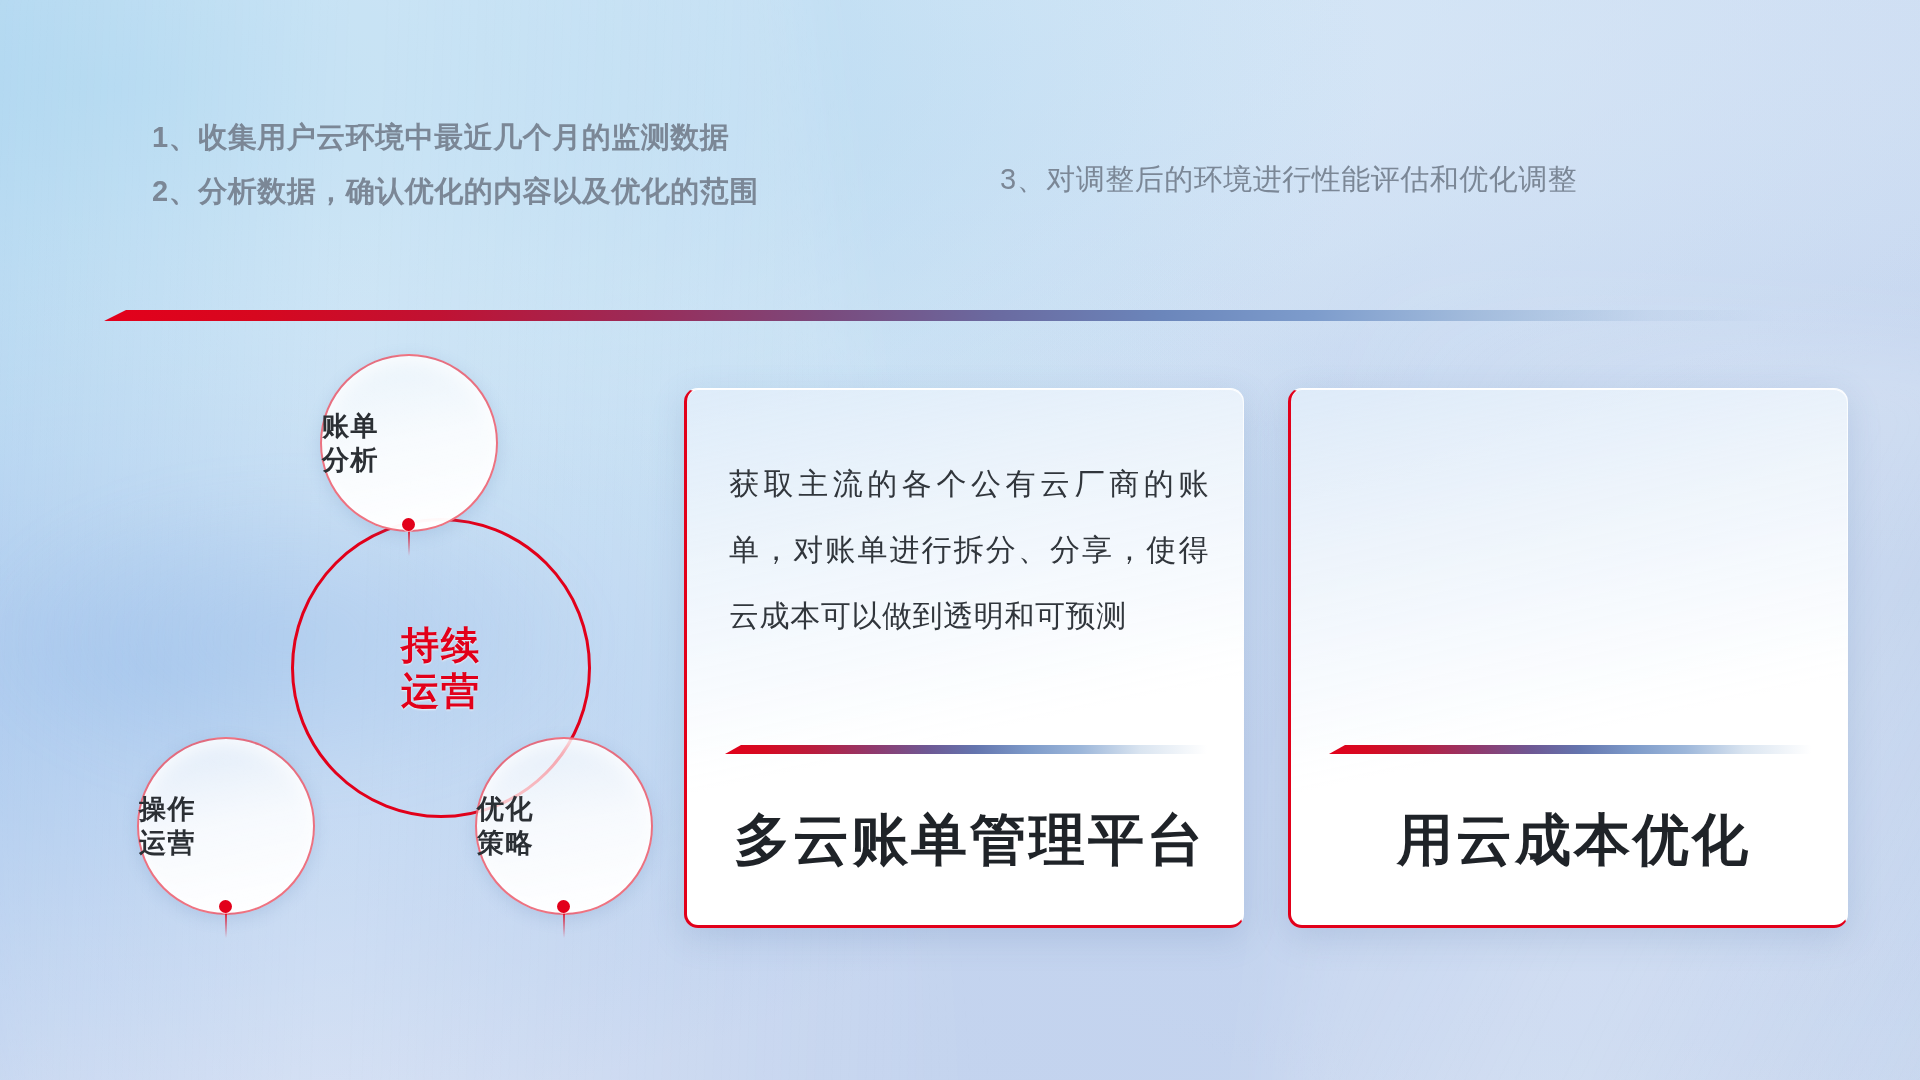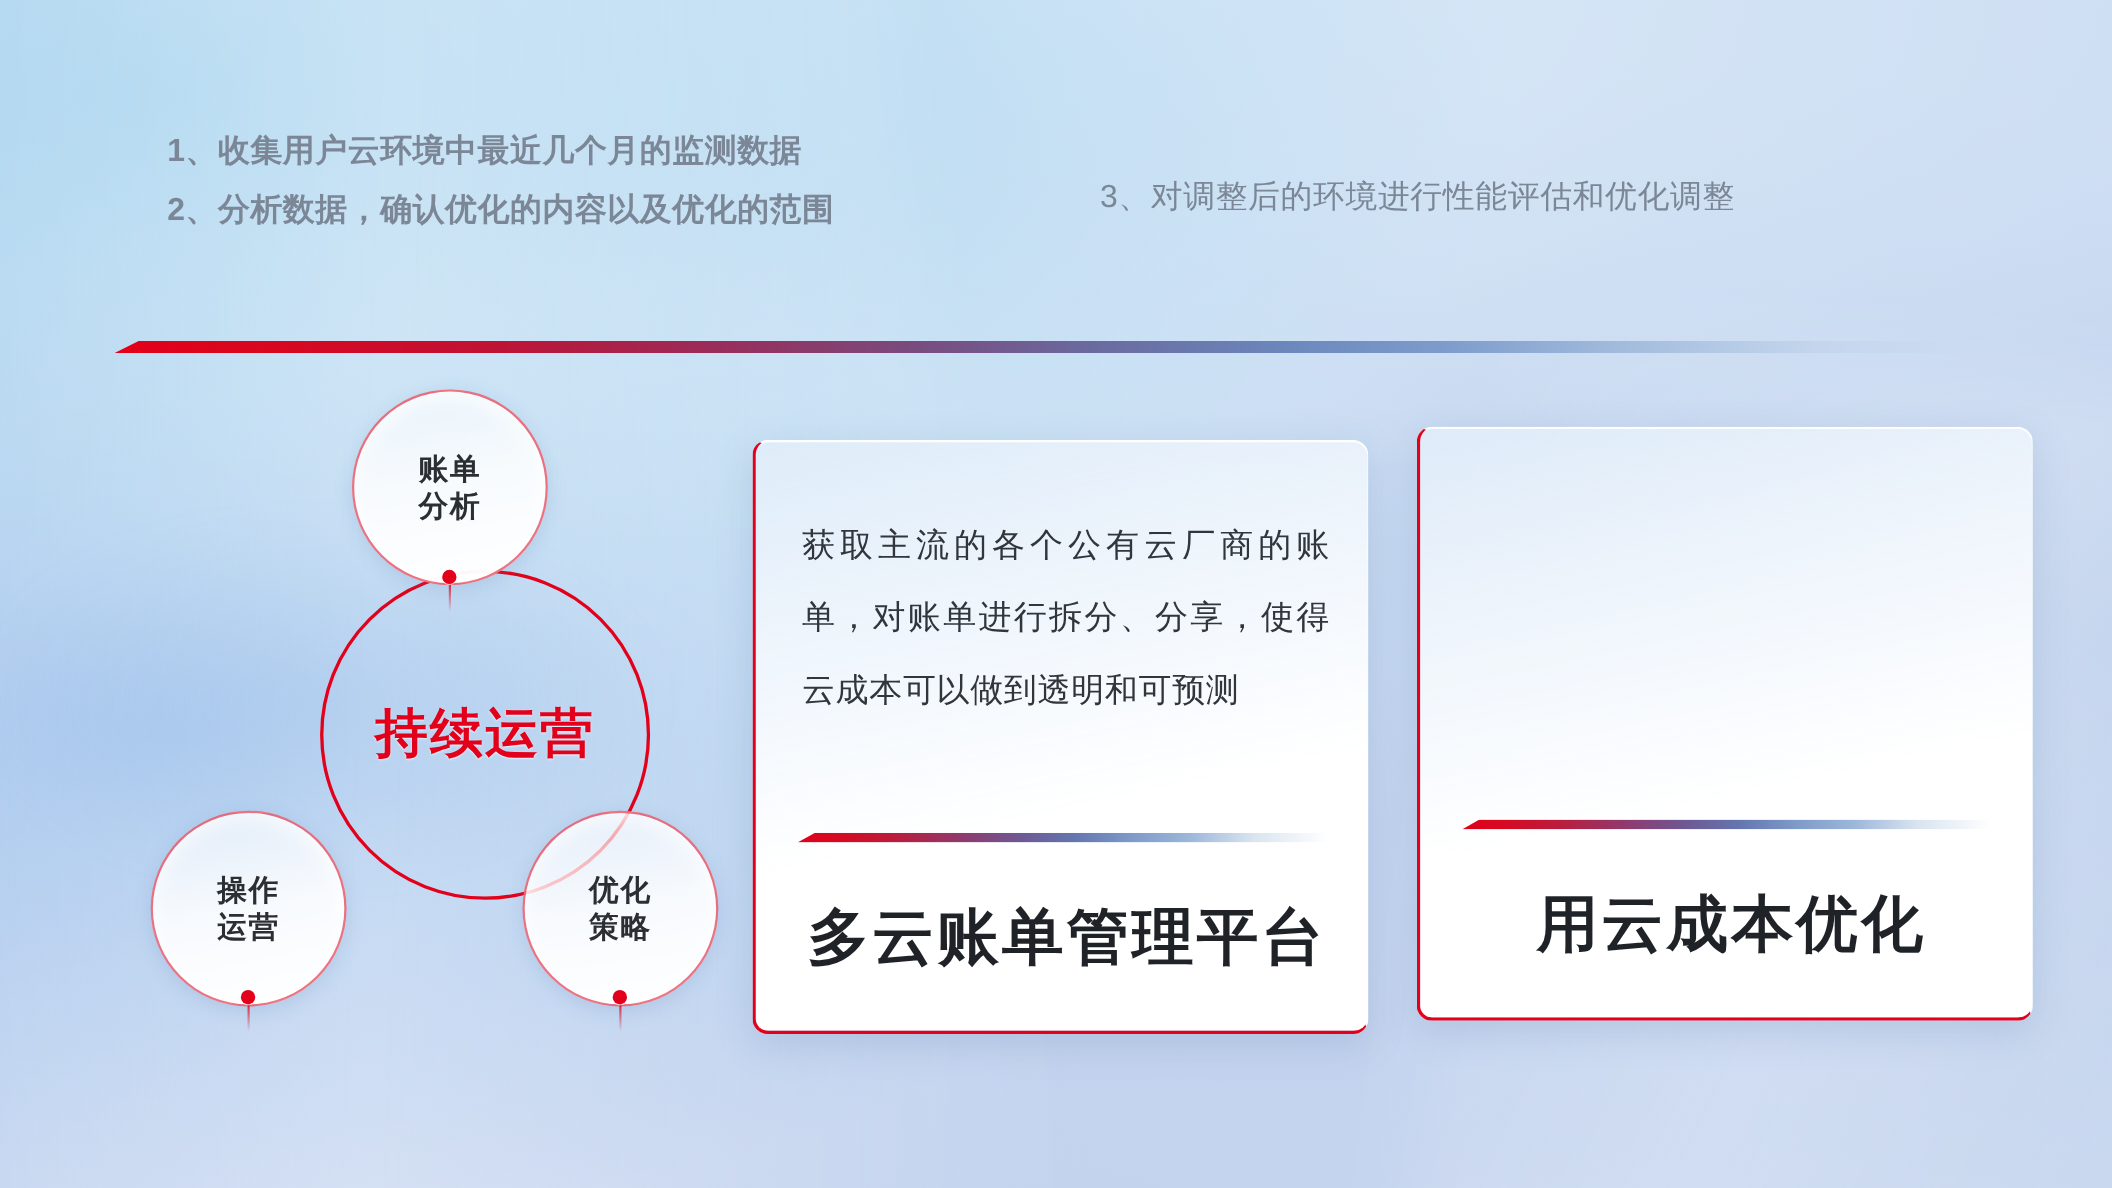--- a/index.html
+++ b/index.html
@@ -68,32 +68,32 @@
   
   #venn { position:absolute; z-index:3; left:95px; top:352px; width:560px; height:600px; }
   .ring{
     position:absolute; left:196px; top:166px; width:300px; height:300px;
     border-radius:50%;
     border:3px solid #e2001a;
     box-sizing:border-box;
   }
   .center-label{
     position:absolute; left:196px; top:166px; width:300px; height:300px;
-    display:flex; align-items:center; justify-content:center;
-    color:#e2001a; font-weight:bold; font-size:48px; line-height:1.22;
+    display:flex; flex-direction:column; align-items:center; justify-content:center;
+    color:#e2001a; font-weight:bold; font-size:38px; line-height:1.22;
     letter-spacing:2px;
     text-shadow:0 1px 2px rgba(255,255,255,.7);
   }
   .bub{
     position:absolute;
     width:178px; height:178px; border-radius:50%;
     background:linear-gradient(170deg, rgba(255,255,255,.55) 0%, rgba(255,255,255,.86) 48%, #ffffff 100%);
     border:2px solid rgba(226,0,26,.55);
     box-shadow:0 4px 16px rgba(90,130,180,.20), inset 0 6px 18px rgba(255,255,255,.8);
-    display:flex; flex-direction:column; align-items:center; justify-content:center;
+    display:flex; flex-direction:column; justify-content:center;
     color:#2b2f34; font-weight:bold; font-size:27px; line-height:1.26;
     letter-spacing:1.5px;
   }
   .bub.top   { left:225px; top:2px;   }
   .bub.bleft { left:42px;  top:385px; }
   .bub.bright{ left:380px; top:385px; }
   .bub b{ display:block; font-weight:bold; }
   .dot{
     position:absolute; width:13px; height:13px; border-radius:50%;
     background:#e2001a; box-shadow:0 0 0 1px rgba(255,255,255,.6);
@@ -124,21 +124,21 @@
   .card::before{
     content:"";
     position:absolute; left:-3px; top:0; width:3px; height:120px;
     background:linear-gradient(180deg, rgba(226,0,26,0) 0%, rgba(226,0,26,.55) 65%, rgba(226,0,26,1) 100%);
   }
   .card::after{
     content:"";
     position:absolute; right:-1px; top:0; width:1px; height:100%;
     background:linear-gradient(180deg, rgba(255,255,255,.9) 0%, rgba(226,0,26,.25) 88%, rgba(226,0,26,.75) 100%);
   }
-  #card1{ left:684px;margin-top:12px; }
+  #card1{ left:684px; }
   #card2{ left:1288px; }
   .card-body{
     position:absolute; left:42px; right:34px; top:62px;
     font-size:30px; line-height:66px; color:#31363c; letter-spacing:.6px;
     text-align:justify; text-align-last:left;
   }
   .card-rule{
     position:absolute; left:38px; right:36px; top:356px; height:9px;
     background:linear-gradient(90deg,
         #e2001a 0%, #d60a22 8%, #b81e3f 19%, #8f3a6e 31%,

